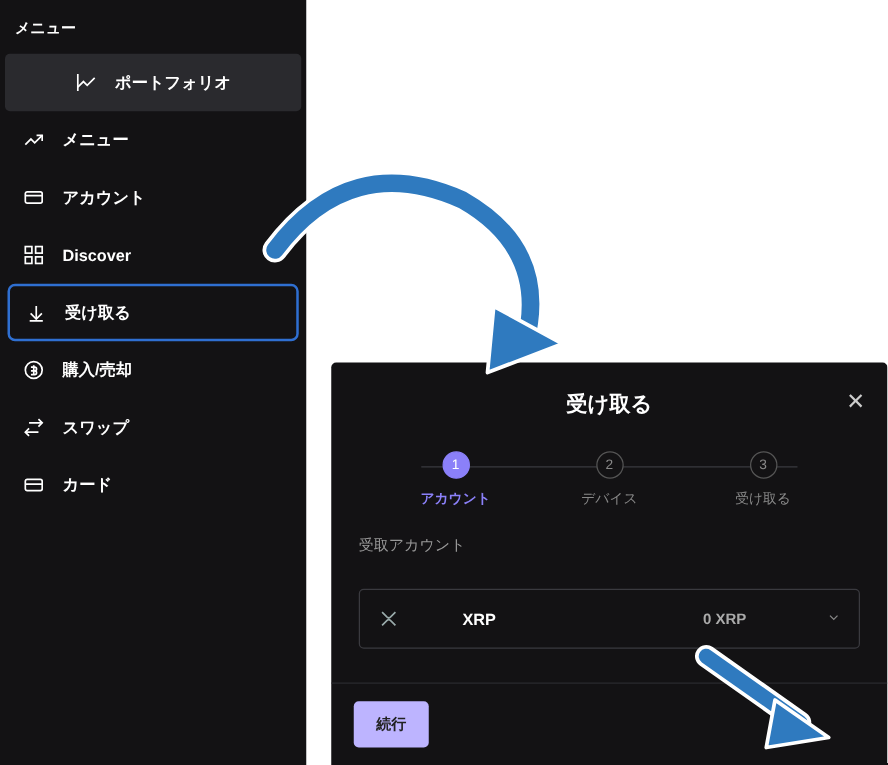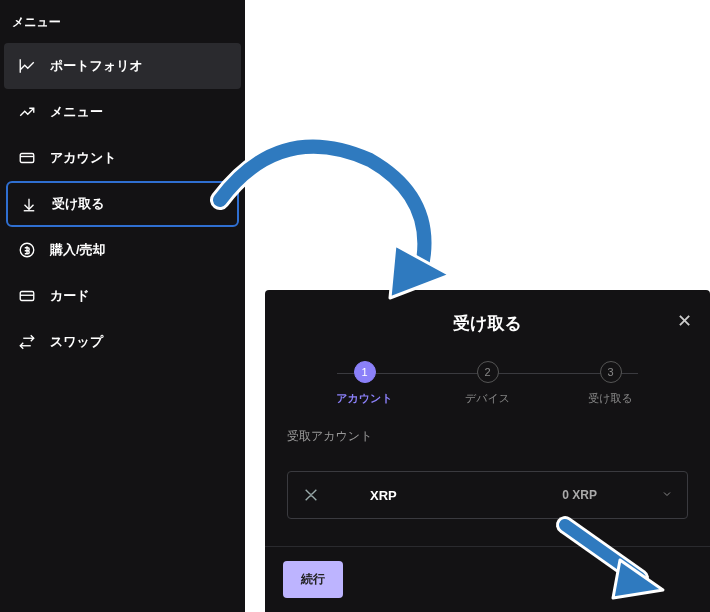--- a/index.html
+++ b/index.html
@@ -25,20 +25,21 @@
   padding: 14px 18px;
   color: #fff;
   font-size: 13px; font-weight: 600;
   cursor: pointer;
 }
 .sidebar-item.active-bg {
   background: #2a2a2e;
   border-radius: 4px;
   margin: 0 4px;
   padding: 14px 14px;
+  justify-content: center;
 }
 .sidebar-item.selected {
   border: 2px solid #2f6fd1;
   border-radius: 6px;
   margin: 0 6px;
   padding: 12px 12px;
 }
 .sidebar-icon {
   width: 18px; height: 18px;
   margin-right: 14px;
@@ -167,20 +168,31 @@
   <div class="sidebar-item">
     <span class="sidebar-icon">
       <svg viewBox="0 0 24 24" width="18" height="18">
           <rect x="3" y="6" width="18" height="12" rx="2"></rect>
           <path d="M3 10h18"></path>
         </svg>
     </span>
     <span>アカウント</span>
   </div>
 
+  <div class="sidebar-item">
+    <span class="sidebar-icon">
+      <svg viewBox="0 0 24 24" width="18" height="18">
+          <rect x="3" y="3" width="7" height="7"></rect>
+          <rect x="14" y="3" width="7" height="7"></rect>
+          <rect x="3" y="14" width="7" height="7"></rect>
+          <rect x="14" y="14" width="7" height="7"></rect>
+        </svg>
+    </span>
+    <span>Discover</span>
+  </div>
 
 
   <div class="sidebar-item selected">
     <span class="sidebar-icon">
       <svg viewBox="0 0 24 24" width="18" height="18">
           <path d="M12 5v14"></path>
           <polyline points="6 13 12 19 18 13"></polyline>
           <path d="M5 21h14"></path>
         </svg>
     </span>
@@ -188,42 +200,42 @@
   </div>
 
   <div class="sidebar-item">
     <span class="sidebar-icon">
       <svg viewBox="0 0 24 24" width="18" height="18">
           <circle cx="12" cy="12" r="9"></circle>
           <path d="M12 7v10M9 9h4a2 2 0 010 4H9a2 2 0 000 0h4a2 2 0 010 4H9"></path>
         </svg>
     </span>
     <span>購入/売却</span>
-  </div>
-
-  <div class="sidebar-item">
-    <span class="sidebar-icon">
-      <svg viewBox="0 0 24 24" width="18" height="18">
-          <rect x="3" y="6" width="18" height="12" rx="2"></rect>
-          <path d="M3 11h18"></path>
-        </svg>
-    </span>
-    <span>カード</span>
   </div>
 
   <div class="sidebar-item">
     <span class="sidebar-icon">
       <svg viewBox="0 0 24 24" width="18" height="18">
           <polyline points="17 3 21 7 17 11"></polyline>
           <path d="M21 7H7"></path>
           <polyline points="7 21 3 17 7 13"></polyline>
           <path d="M3 17h14"></path>
         </svg>
     </span>
     <span>スワップ</span>
+  </div>
+
+  <div class="sidebar-item">
+    <span class="sidebar-icon">
+      <svg viewBox="0 0 24 24" width="18" height="18">
+          <rect x="3" y="6" width="18" height="12" rx="2"></rect>
+          <path d="M3 11h18"></path>
+        </svg>
+    </span>
+    <span>カード</span>
   </div>
 
 </div>
 
 <div class="modal">
   <div class="modal-header">
     <div class="modal-title">受け取る</div>
     <div class="modal-close">✕</div>
   </div>
 

